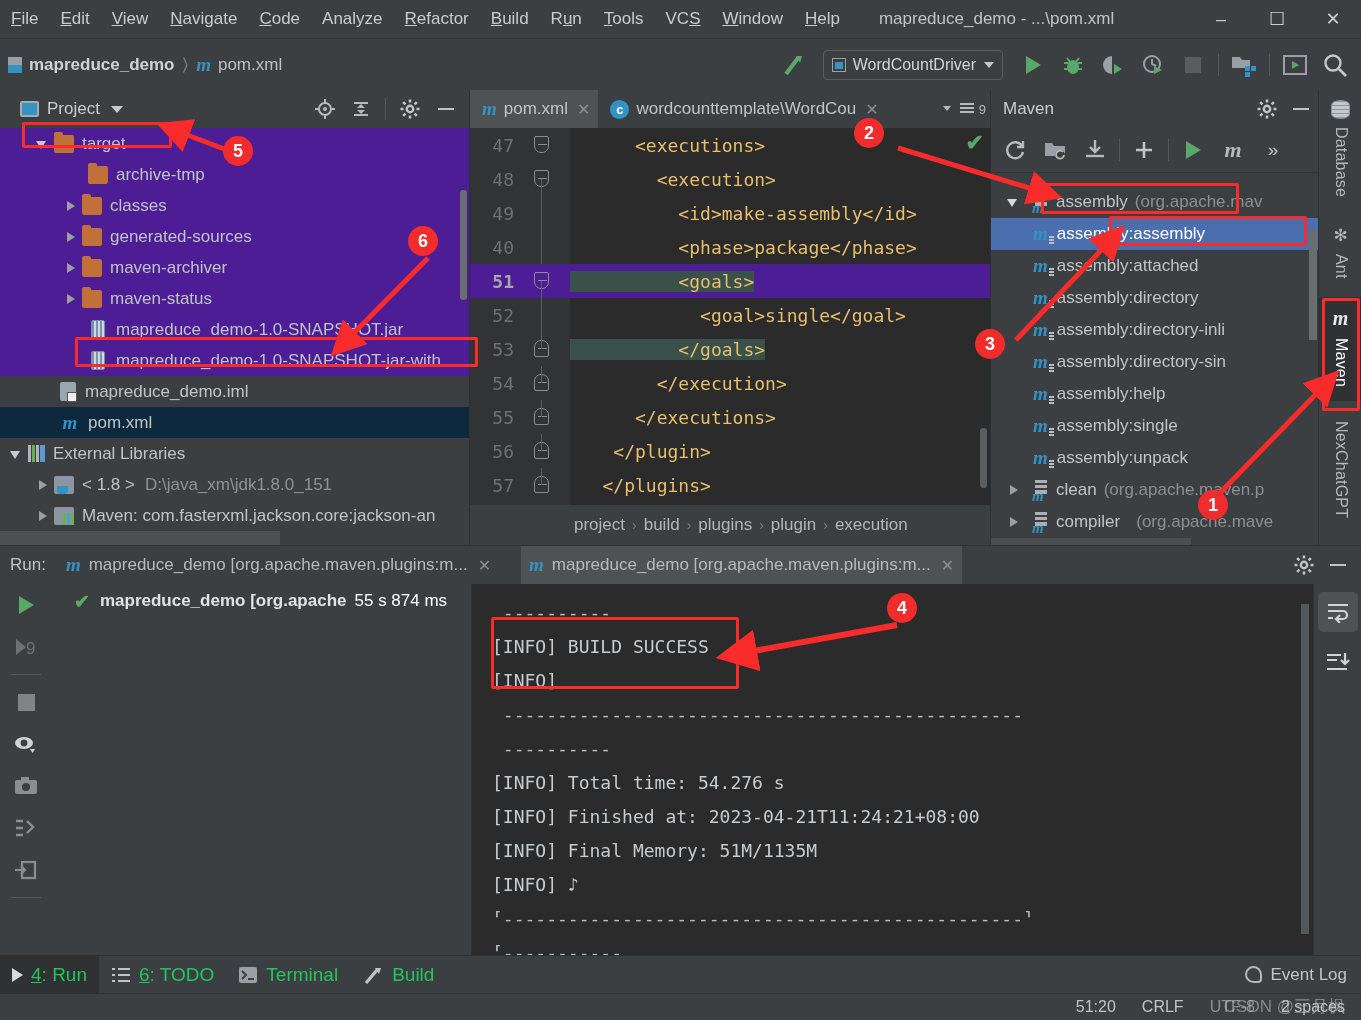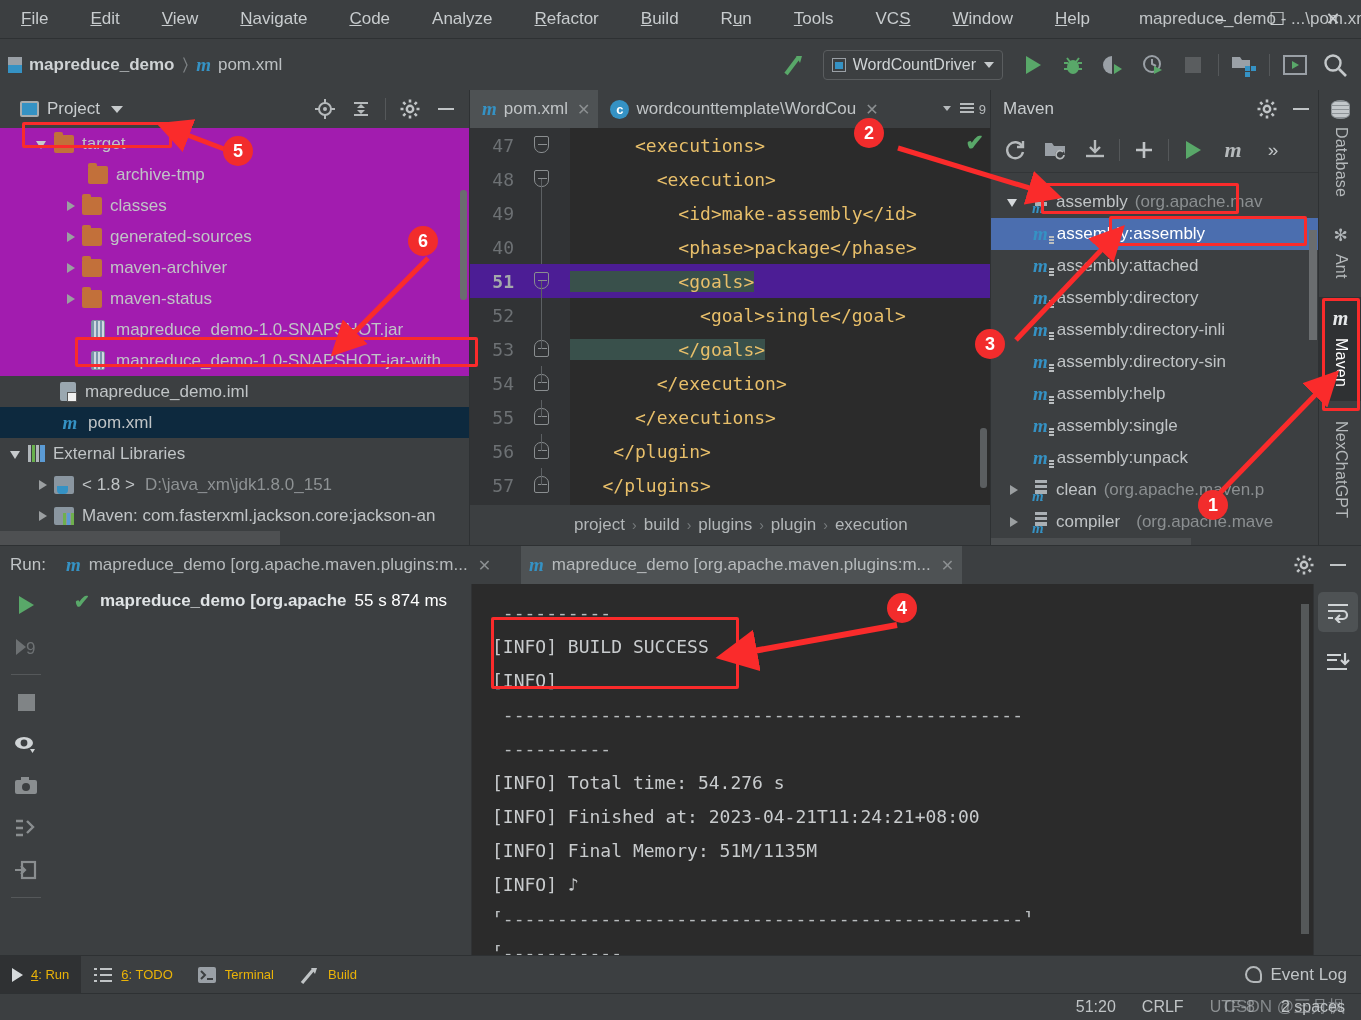--- a/index.html
+++ b/index.html
@@ -11,21 +11,21 @@
     color: #bbbbbb;
   }
   .app { position: relative; width: 1361px; height: 1020px; }
 
   
   .menubar {
     position: absolute; left: 0; top: 0; width: 1361px; height: 38px;
     background: #3c3f41; display: flex; align-items: center;
   }
   .menu-item {
-    padding: 0 21px; font-size: 17px; color: #c8ccce; line-height: 38px;
+    padding: 0 11px; font-size: 17px; color: #c8ccce; line-height: 38px;
     white-space: nowrap; cursor: default;
   }
   .menu-item u { text-decoration: underline; }
   .win-title {
     margin-left: 28px; font-size: 17px; color: #c0c4c6; white-space: nowrap;
   }
   .win-ctrls {
     position: absolute; right: 0; top: 0; height: 38px;
     display: flex; align-items: center;
   }
@@ -115,21 +115,21 @@
   .tree {
     position: absolute; left: 0; top: 38px; right: 0; bottom: 0;
     overflow: hidden; font-size: 17px;
   }
   .trow {
     height: 31px; display: flex; align-items: center; white-space: nowrap;
     color: #c0c4c6; padding-left: 6px;
   }
   .trow.bgsel { background: #4e5052; }
   .trow.selected { background: #0d293e; }
-  .trow.target-bg { background: #a21caf; }
+  .trow.target-bg { background: #4c1d95; }
   .arrow {
     width: 16px; height: 16px; margin-right: 4px; flex: none; position: relative;
   }
   .arrow.right::after {
     content:''; position:absolute; left:5px; top:3px;
     border-left: 8px solid #9b9fa1; border-top: 5px solid transparent;
     border-bottom: 5px solid transparent;
   }
   .arrow.down::after {
     content:''; position:absolute; left:2px; top:5px;
@@ -403,21 +403,21 @@
   .rr-btn.act { background:#4e5254; border-radius:5px; width:40px;height:40px;margin:8px 4px 0 4px; }
 
   
   .toolwin-bar {
     position:absolute; left:0; top:955px; width:1361px; height:38px;
     background:#3c3f41; display:flex; align-items:center;
     border-top:1px solid #2e3133;
   }
   .tw-item {
     height:38px; display:flex; align-items:center; padding:0 12px;
-    font-size:13px; color:#eab308; gap:8px;
+    font-size:19px; color:#22c55e; gap:8px;
   }
   .tw-item.active { background:#2f3133; }
   .tw-item u { text-decoration:underline; }
   .tw-right { margin-left:auto; display:flex; align-items:center; padding-right:14px; }
   .evt-ico {
     width:17px;height:17px;border:2px solid #b4b8ba;border-radius:50% 50% 4px 50%;
     margin-right:8px;
   }
   .statusbar {
     position:absolute; left:0; top:993px; width:1361px; height:27px;

